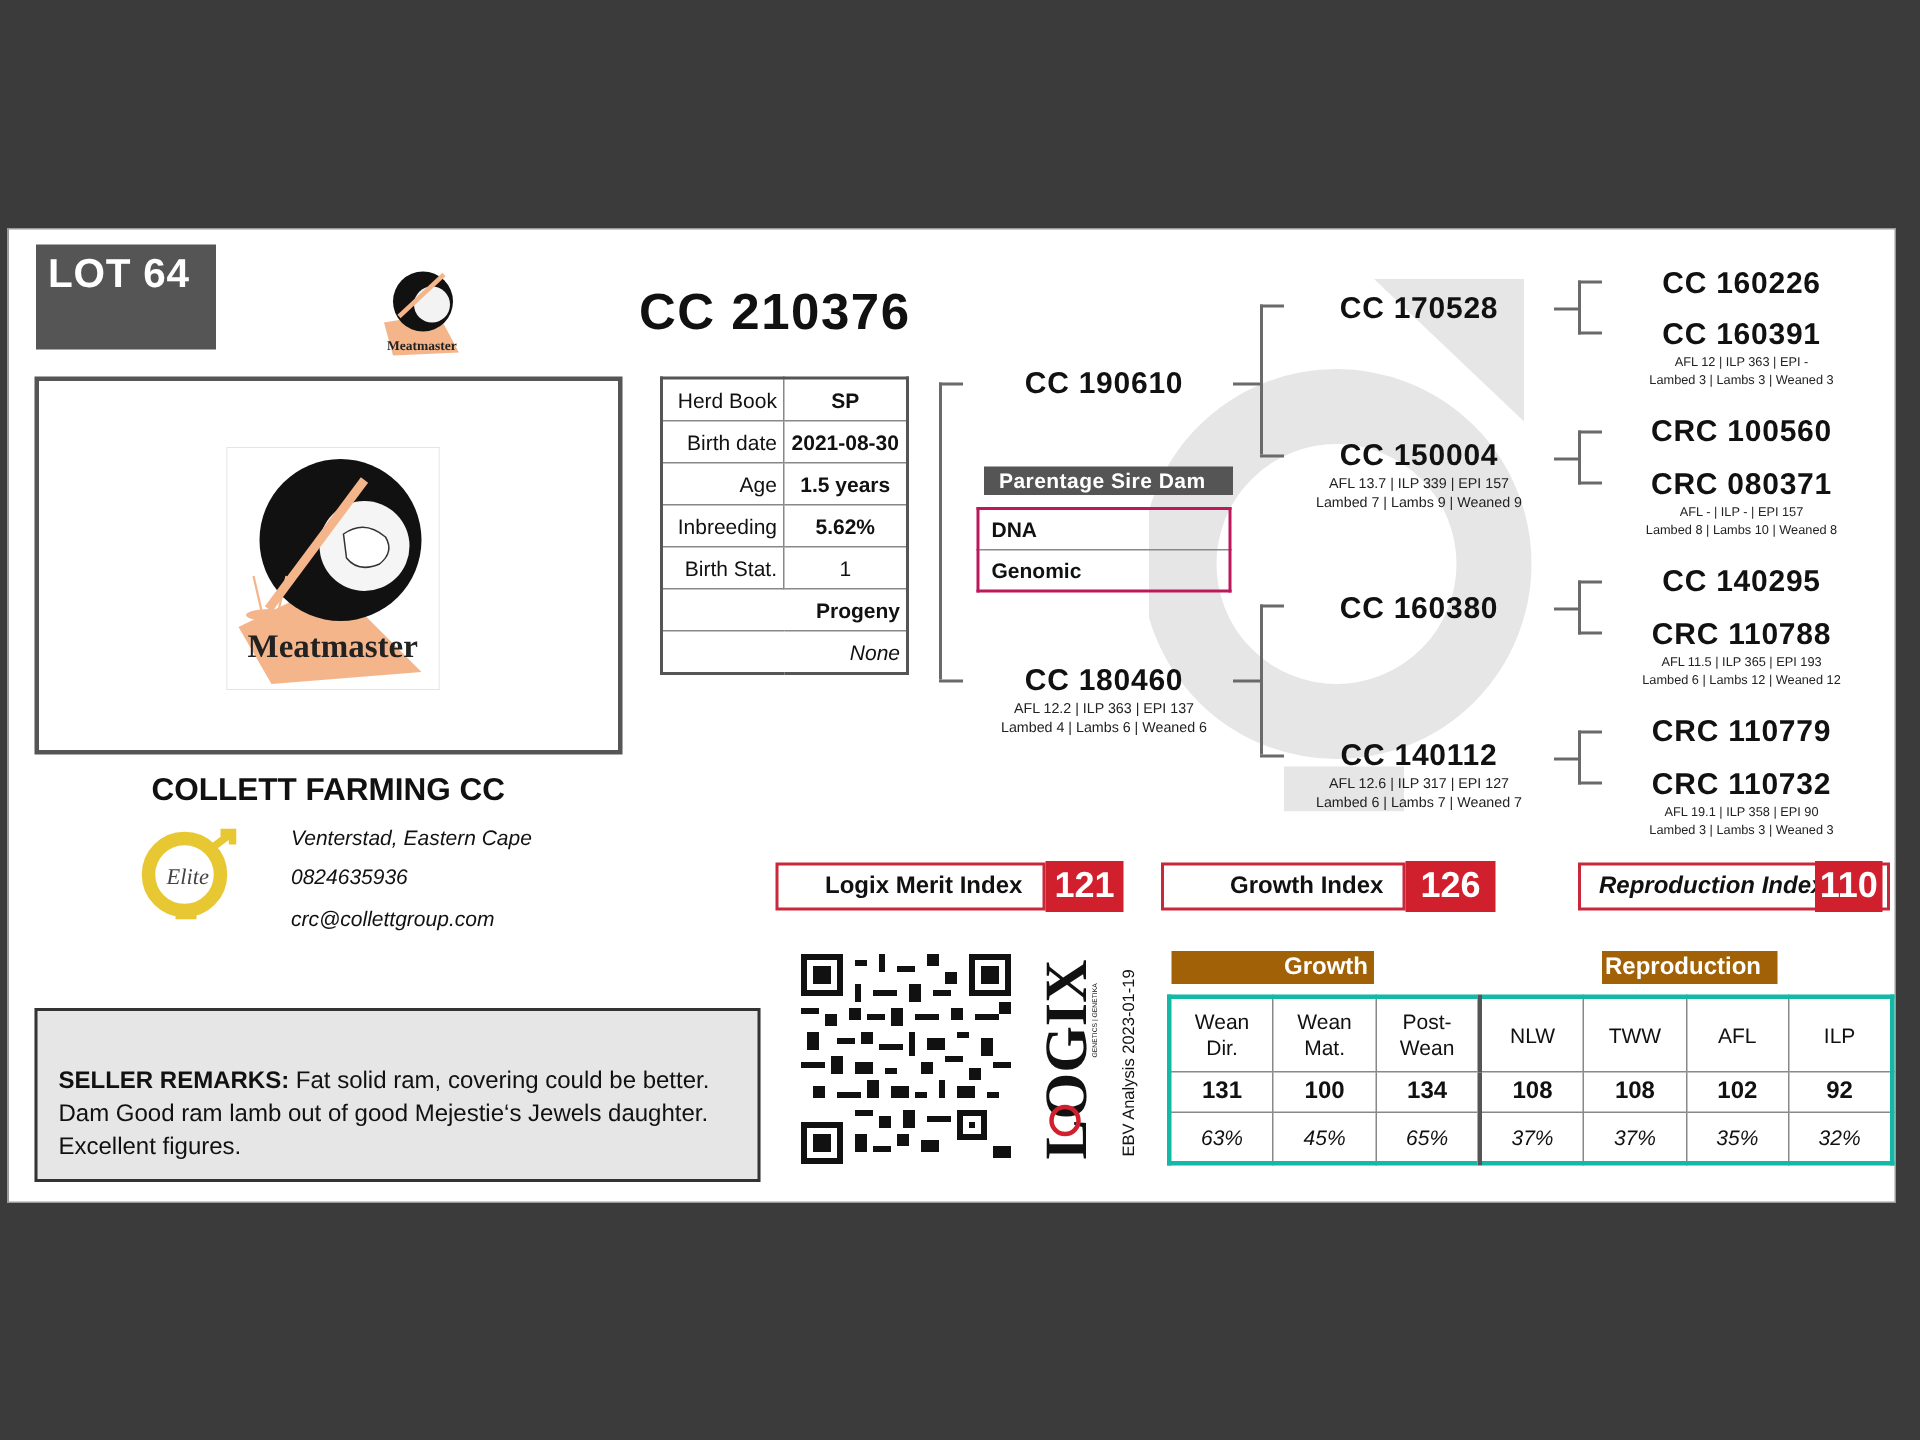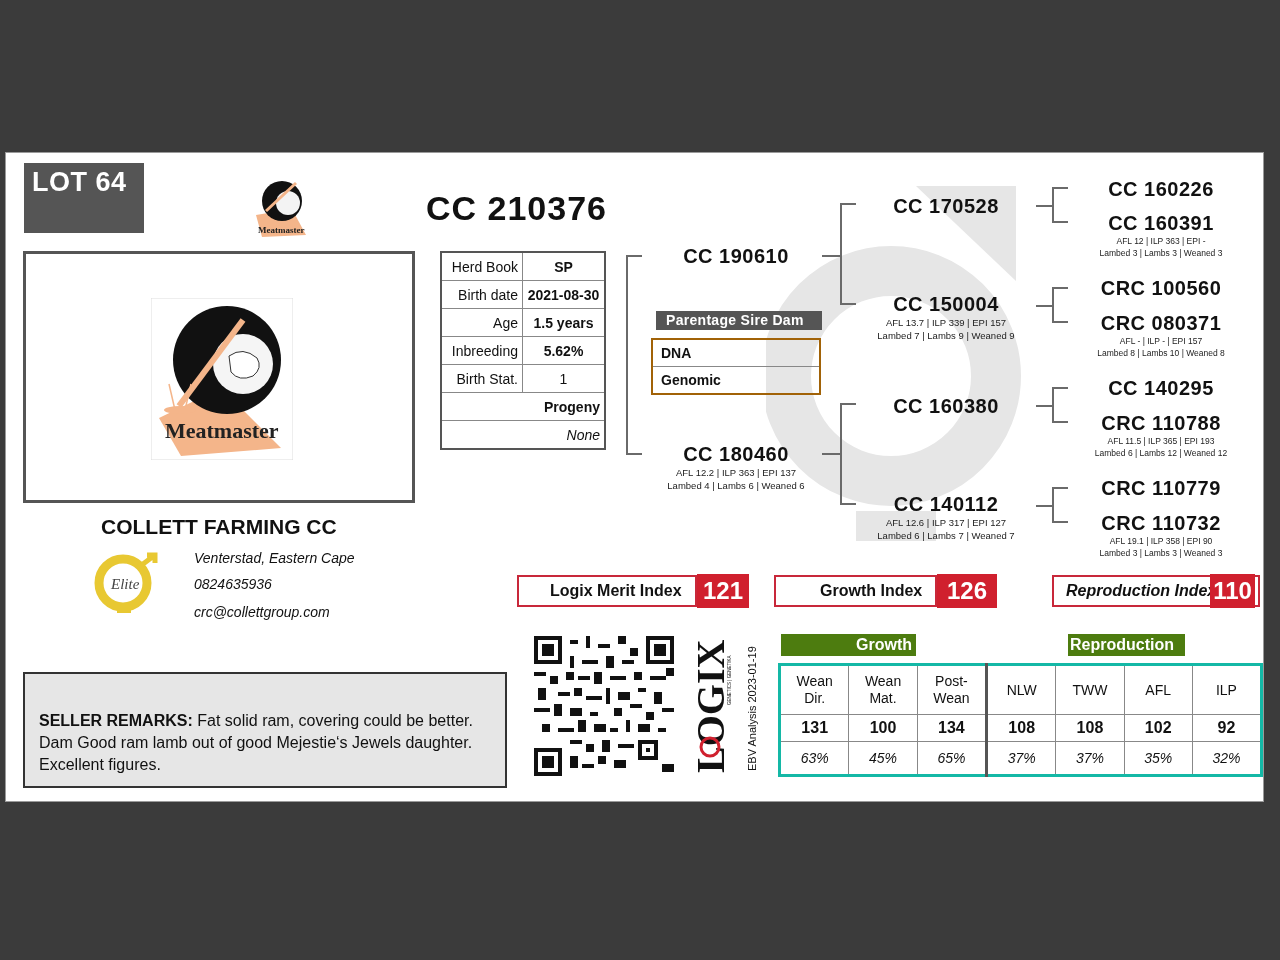--- a/index.html
+++ b/index.html
@@ -19,35 +19,35 @@
   .info td.k { text-align:right; width:72px; }
   .info td.v { font-weight:bold; text-align:center; }
   .info td.full { text-align:right; }
   .tree-line { background:#6a6a6a; position:absolute; }
   .node { position:absolute; text-align:center; }
   .node .id { font-weight:bold; font-size:20px; letter-spacing:0.5px; }
   .node .sub { font-size:9.5px; line-height:13px; color:#222; }
   .node .sub2 { font-size:8.5px; line-height:12px; color:#222; }
   .parentage { left:650px; top:158px; width:166px; height:19px; background:#555; color:#fff;
                font-size:14px; font-weight:bold; padding-left:10px; box-sizing:border-box; line-height:19px; letter-spacing:0.3px; }
-  .dna { left:645px; top:185px; width:170px; border:2px solid #a16207; border-collapse:collapse; }
+  .dna { left:645px; top:185px; width:170px; border:2px solid #be185d; border-collapse:collapse; }
   .dna td { border:1px solid #888; height:24px; font-size:14px; font-weight:bold; padding-left:8px; }
   .farm { left:95px; top:362px; font-size:21px; font-weight:bold; }
   .contact { left:188px; font-size:14px; font-style:italic; }
   .elite { left:83px; top:398px; width:76px; height:62px; }
   .remarks { left:17px; top:519px; width:484px; height:116px; background:#e6e6e6; border:2px solid #333;
              box-sizing:border-box; padding:36px 10px 0 14px; font-size:16px; line-height:22px; }
   .idx { position:absolute; top:422px; height:32px; border:2px solid #c8283a; box-sizing:border-box; background:#fff; }
   .idx .lbl { position:absolute; top:5px; font-size:16px; font-weight:bold; }
   .idx-val { position:absolute; top:421px; height:34px; background:#d0202e; color:#fff; font-size:24px; font-weight:bold;
              text-align:center; line-height:34px; }
   .qr { left:528px; top:483px; width:140px; height:140px; }
   .logix { left:684px; top:482px; width:42px; height:140px; }
   .ebv { left:736px; top:482px; width:20px; height:140px; }
-  .sect { position:absolute; top:481px; height:22px; background:#4d7c0f; color:#fff; font-weight:bold; font-size:16px;
+  .sect { position:absolute; top:481px; height:22px; background:#a16207; color:#fff; font-weight:bold; font-size:16px;
           line-height:22px; text-align:right; padding-right:4px; box-sizing:border-box; }
   .ebvt { left:772px; top:510px; border-collapse:collapse; border:3px solid #14b8a6; }
   .ebvt td { border:1px solid #888; width:66px; text-align:center; font-size:14px; }
   .ebvt td.sep { border-left:3px solid #555; }
   .ebvt .h { height:46px; line-height:17px; }
   .ebvt .n { font-weight:bold; font-size:16px; height:24px; }
   .ebvt .p { font-style:italic; height:30px; }
 </style>
 </head>
 <body>

